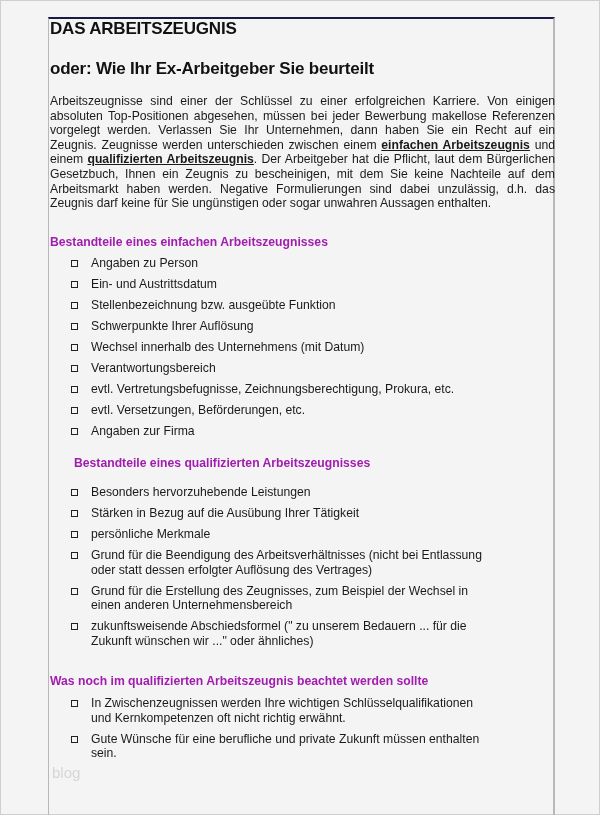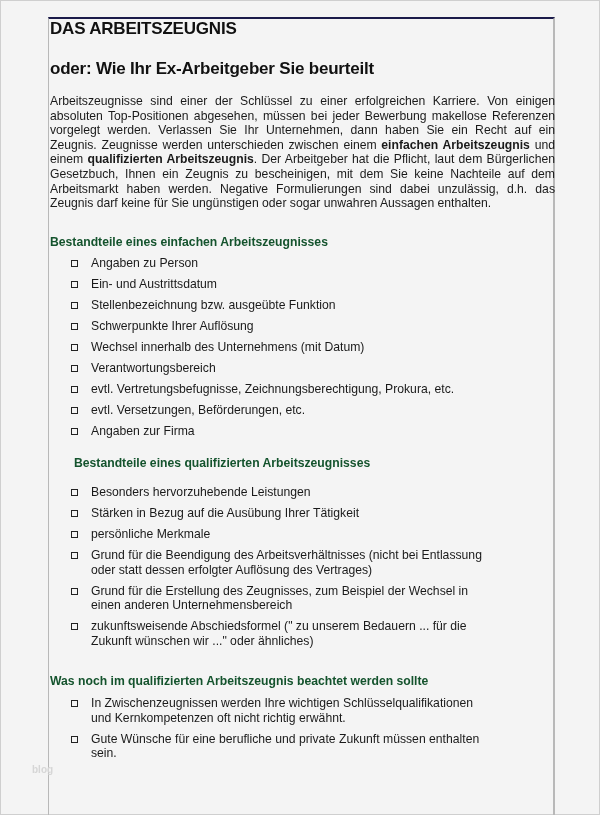--- a/index.html
+++ b/index.html
@@ -38,46 +38,46 @@
       font-size: 17px; font-weight: bold; letter-spacing: -0.2px;
       white-space: nowrap;
       margin-top: 12px;
     }
     .intro {
       position: absolute; left: 0; top: 75px; width: 505px;
       font-size: 12.2px; line-height: 14.6px;
       text-align: justify;
       color: #1a1a1a;
     }
-    .intro b { font-weight: bold; }
+    .intro b { font-weight: bold; text-decoration: underline; }
     .section-heading {
       position: absolute; left: 0;
       font-size: 12.2px; font-weight: bold;
-      white-space: nowrap; color: #14532d;
+      white-space: nowrap; color: #a21caf;
     }
     .list {
       position: absolute; left: 0; width: 445px;
       margin: 0; padding: 0; list-style: none;
     }
     .list li {
       position: relative;
       padding-left: 41px;
       font-size: 12.2px; line-height: 14.6px;
       margin-bottom: 6.4px;
       color: #1a1a1a;
     }
     .bullet {
       position: absolute; left: 21px; top: 4px;
       width: 5px; height: 5px;
       border: 1px solid #222;
       box-sizing: content-box;
     }
     .watermark {
-      position: absolute; left: 32px; top: 764px;
-      font-size: 10px; color: #d6d6d6; font-weight: bold;
+      position: absolute; left: 52px; top: 764px;
+      font-size: 15px; color: #d6d6d6; font-weight: normal;
     }
   </style>
 </head>
 <body>
 
 <div class="outer"></div>
 
 <div class="page">
   <div class="content">
     <div class="title">DAS ARBEITSZEUGNIS</div>

